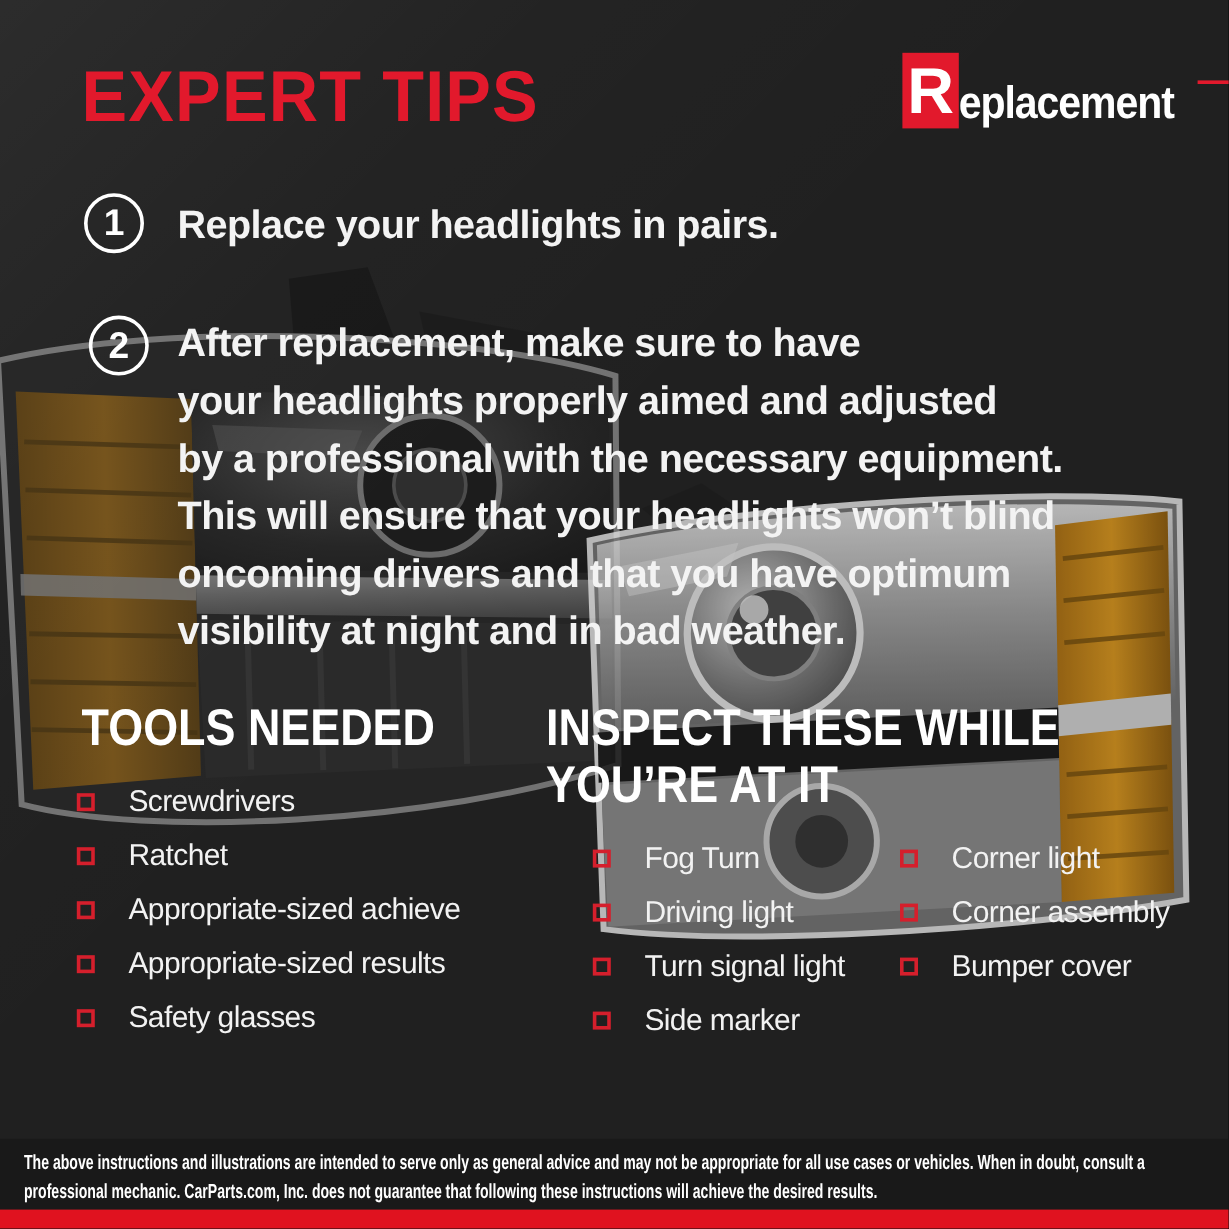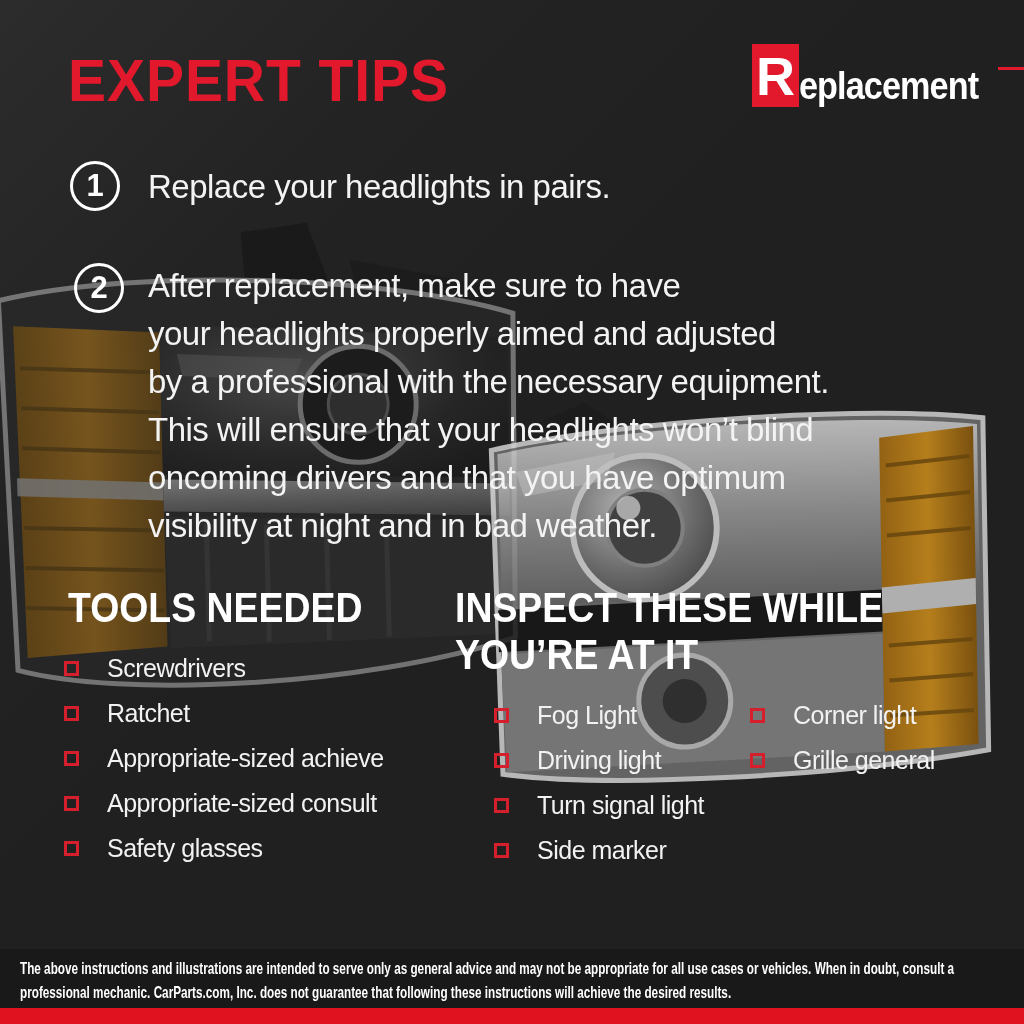--- a/index.html
+++ b/index.html
@@ -37,21 +37,21 @@
     padding-bottom:2px; white-space:nowrap;
   }
   .logo .underline { height:3px; background:var(--red); width:158px; }
 
   .step-circle {
     position:absolute; width:50px; height:50px; border:3px solid #fff; border-radius:50%;
     display:flex; align-items:center; justify-content:center;
     color:#fff; font-weight:bold; font-size:31px;
   }
   .step-text {
-    position:absolute; color:#f3f3f3; font-size:33px; font-weight:400;
+    position:absolute; color:#f3f3f3; font-size:33px; font-weight:700;
     letter-spacing:-0.5px; line-height:48px; white-space:nowrap;
   }
   .sec-heading {
     position:absolute; color:#fff; font-weight:bold; font-size:43px;
     line-height:47px; transform:scaleX(.87); transform-origin:left top;
     white-space:nowrap; letter-spacing:0;
   }
   .check-list { position:absolute; }
   .check-row { display:flex; align-items:center; height:45px; }
   .check-row .box {
@@ -200,37 +200,37 @@
     <div class="check-row">
       <span class="box"></span>
       <span class="lbl">Ratchet</span>
     </div>
     <div class="check-row">
       <span class="box"></span>
       <span class="lbl">Appropriate-sized achieve</span>
     </div>
     <div class="check-row">
       <span class="box"></span>
-      <span class="lbl">Appropriate-sized consult</span>
+      <span class="lbl">Appropriate-sized results</span>
     </div>
     <div class="check-row">
       <span class="box"></span>
       <span class="lbl">Safety glasses</span>
     </div>
   </div>
 
   <div class="sec-heading" style="left:455px; top:584px;">
     <div>INSPECT THESE WHILE</div>
     <div>YOU’RE AT IT</div>
   </div>
 
   <div class="check-list" style="left:494px; top:693px;">
     <div class="check-row">
       <span class="box"></span>
-      <span class="lbl">Fog Light</span>
+      <span class="lbl">Fog Turn</span>
     </div>
     <div class="check-row">
       <span class="box"></span>
       <span class="lbl">Driving light</span>
     </div>
     <div class="check-row">
       <span class="box"></span>
       <span class="lbl">Turn signal light</span>
     </div>
     <div class="check-row">
@@ -239,21 +239,25 @@
     </div>
   </div>
 
   <div class="check-list" style="left:750px; top:693px;">
     <div class="check-row">
       <span class="box"></span>
       <span class="lbl">Corner light</span>
     </div>
     <div class="check-row">
       <span class="box"></span>
-      <span class="lbl">Grille general</span>
+      <span class="lbl">Corner assembly</span>
+    </div>
+    <div class="check-row">
+      <span class="box"></span>
+      <span class="lbl">Bumper cover</span>
     </div>
   </div>
 
   <div class="footer-band"></div>
   <div class="footer-text">
     <div class="line">The above instructions and illustrations are intended to serve only as general advice and may not be appropriate for all use cases or vehicles. When in doubt, consult a</div>
     <div class="line">professional mechanic. CarParts.com, Inc. does not guarantee that following these instructions will achieve the desired results.</div>
   </div>
   <div class="red-bar"></div>
 

